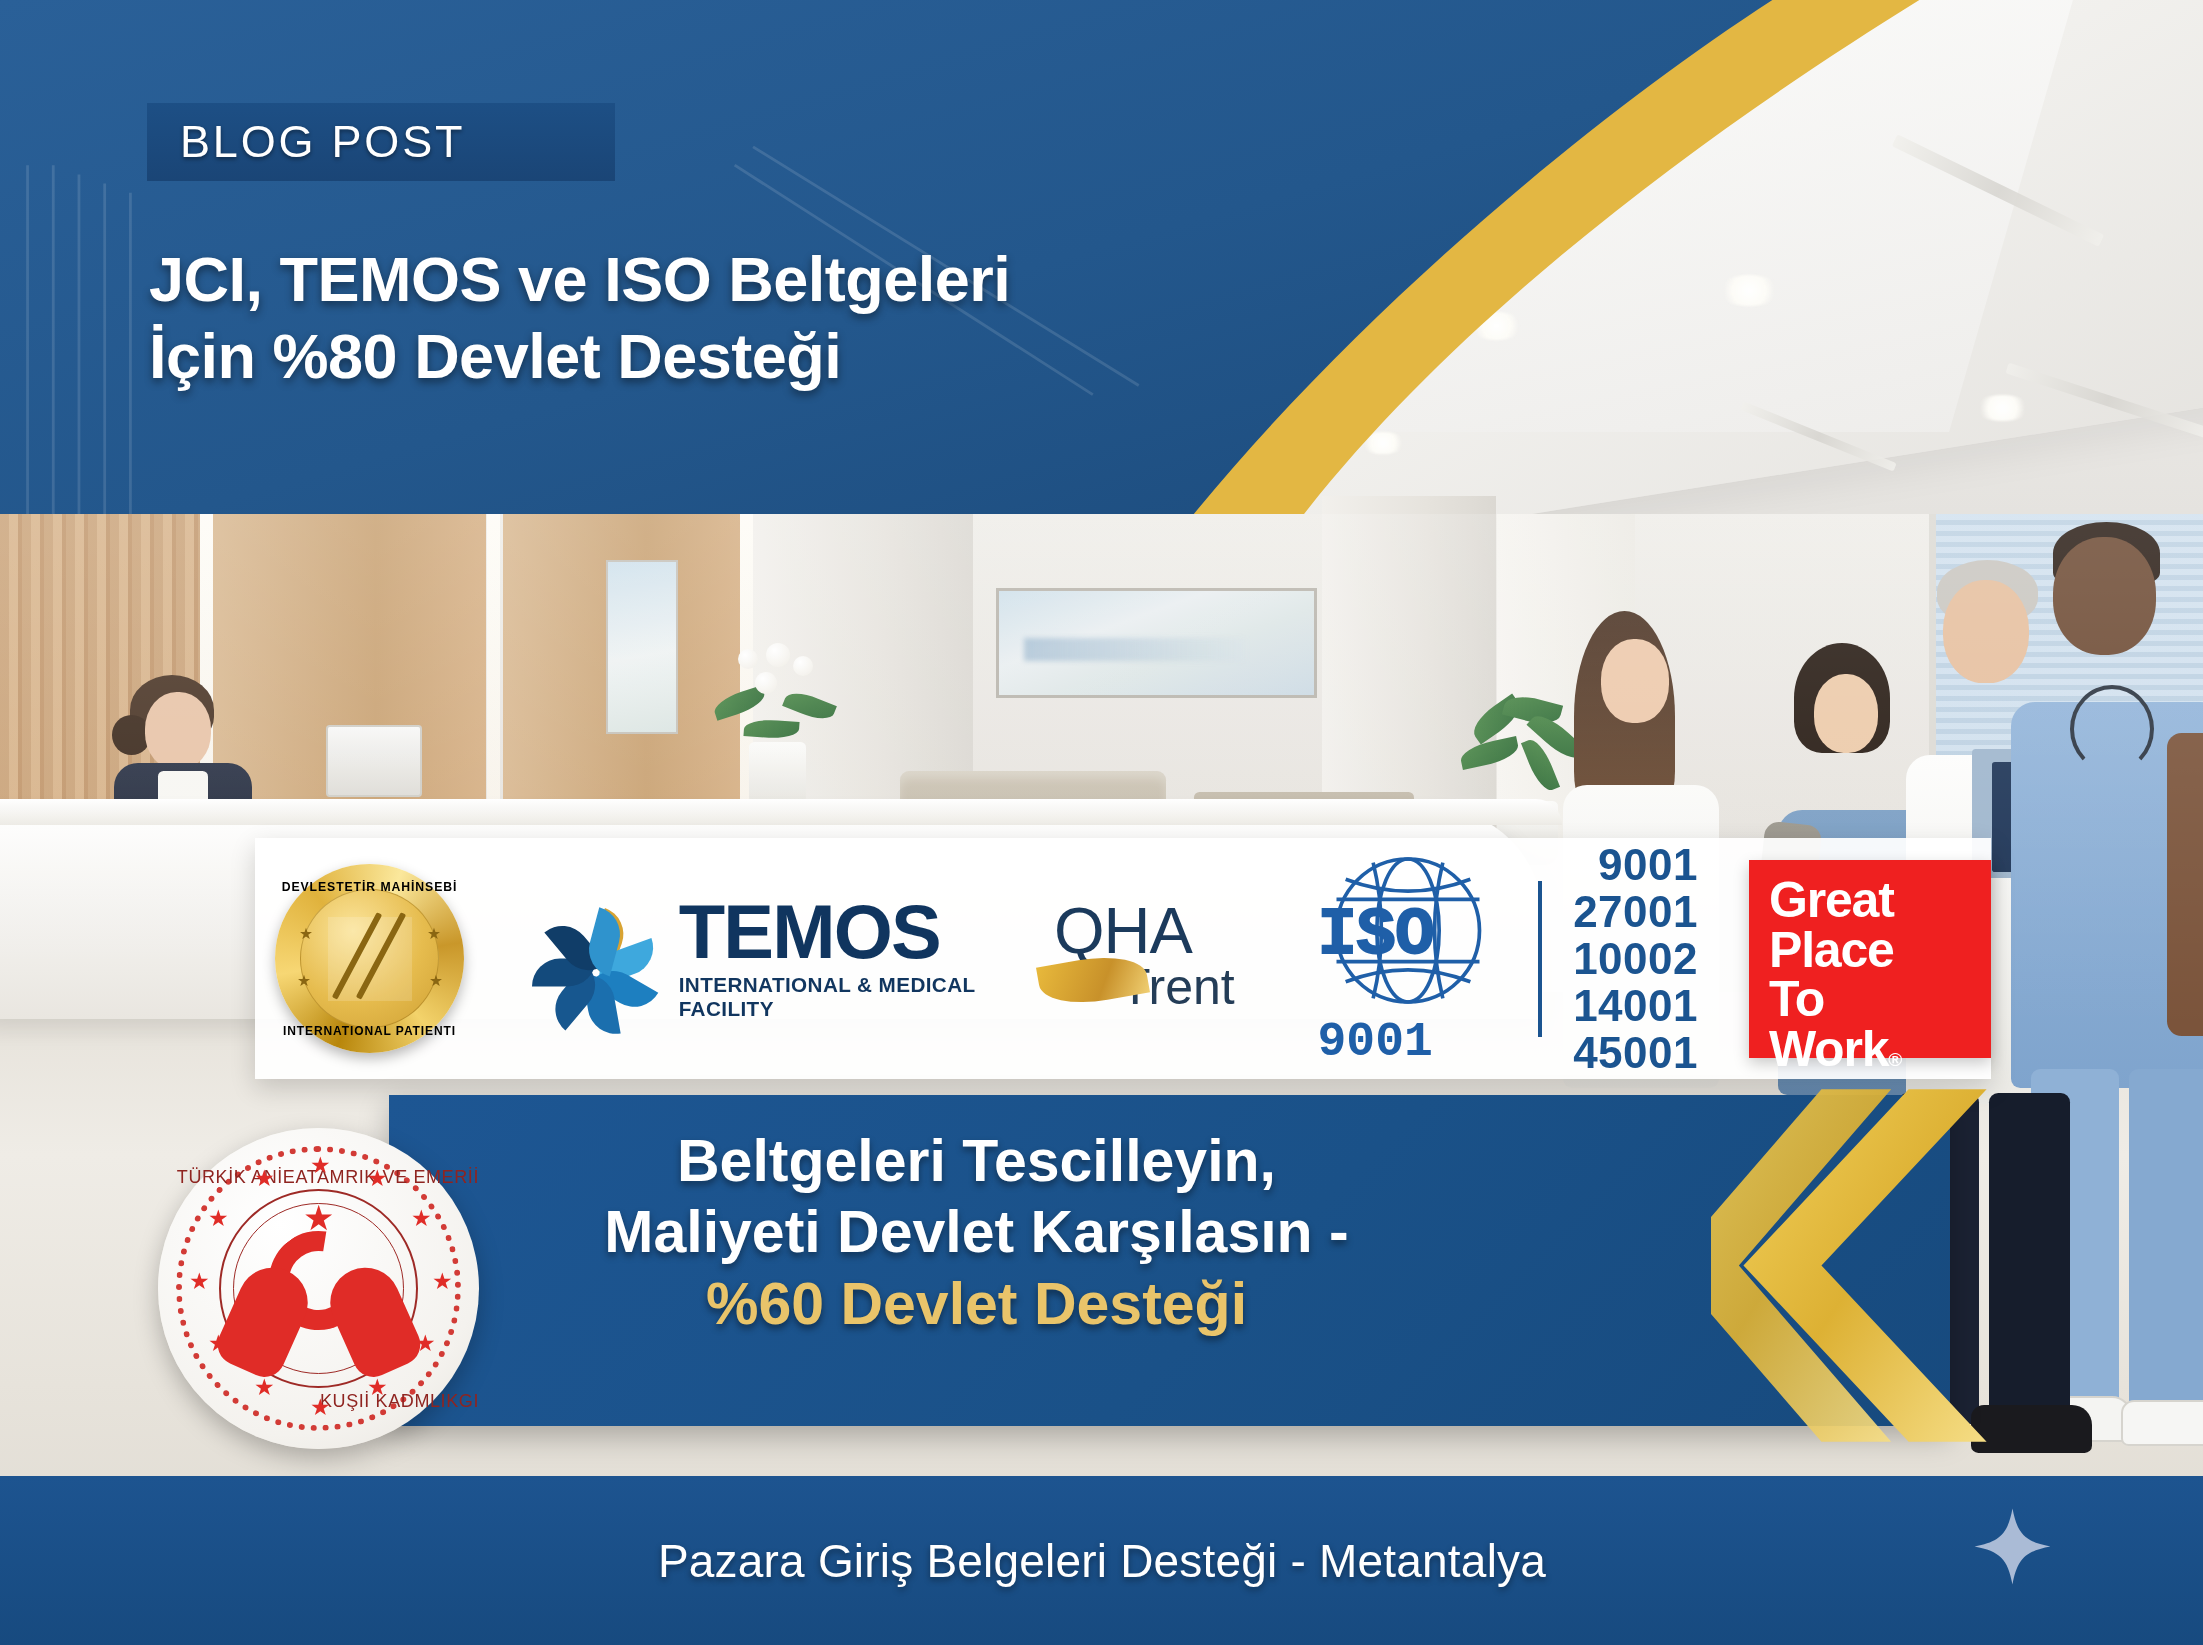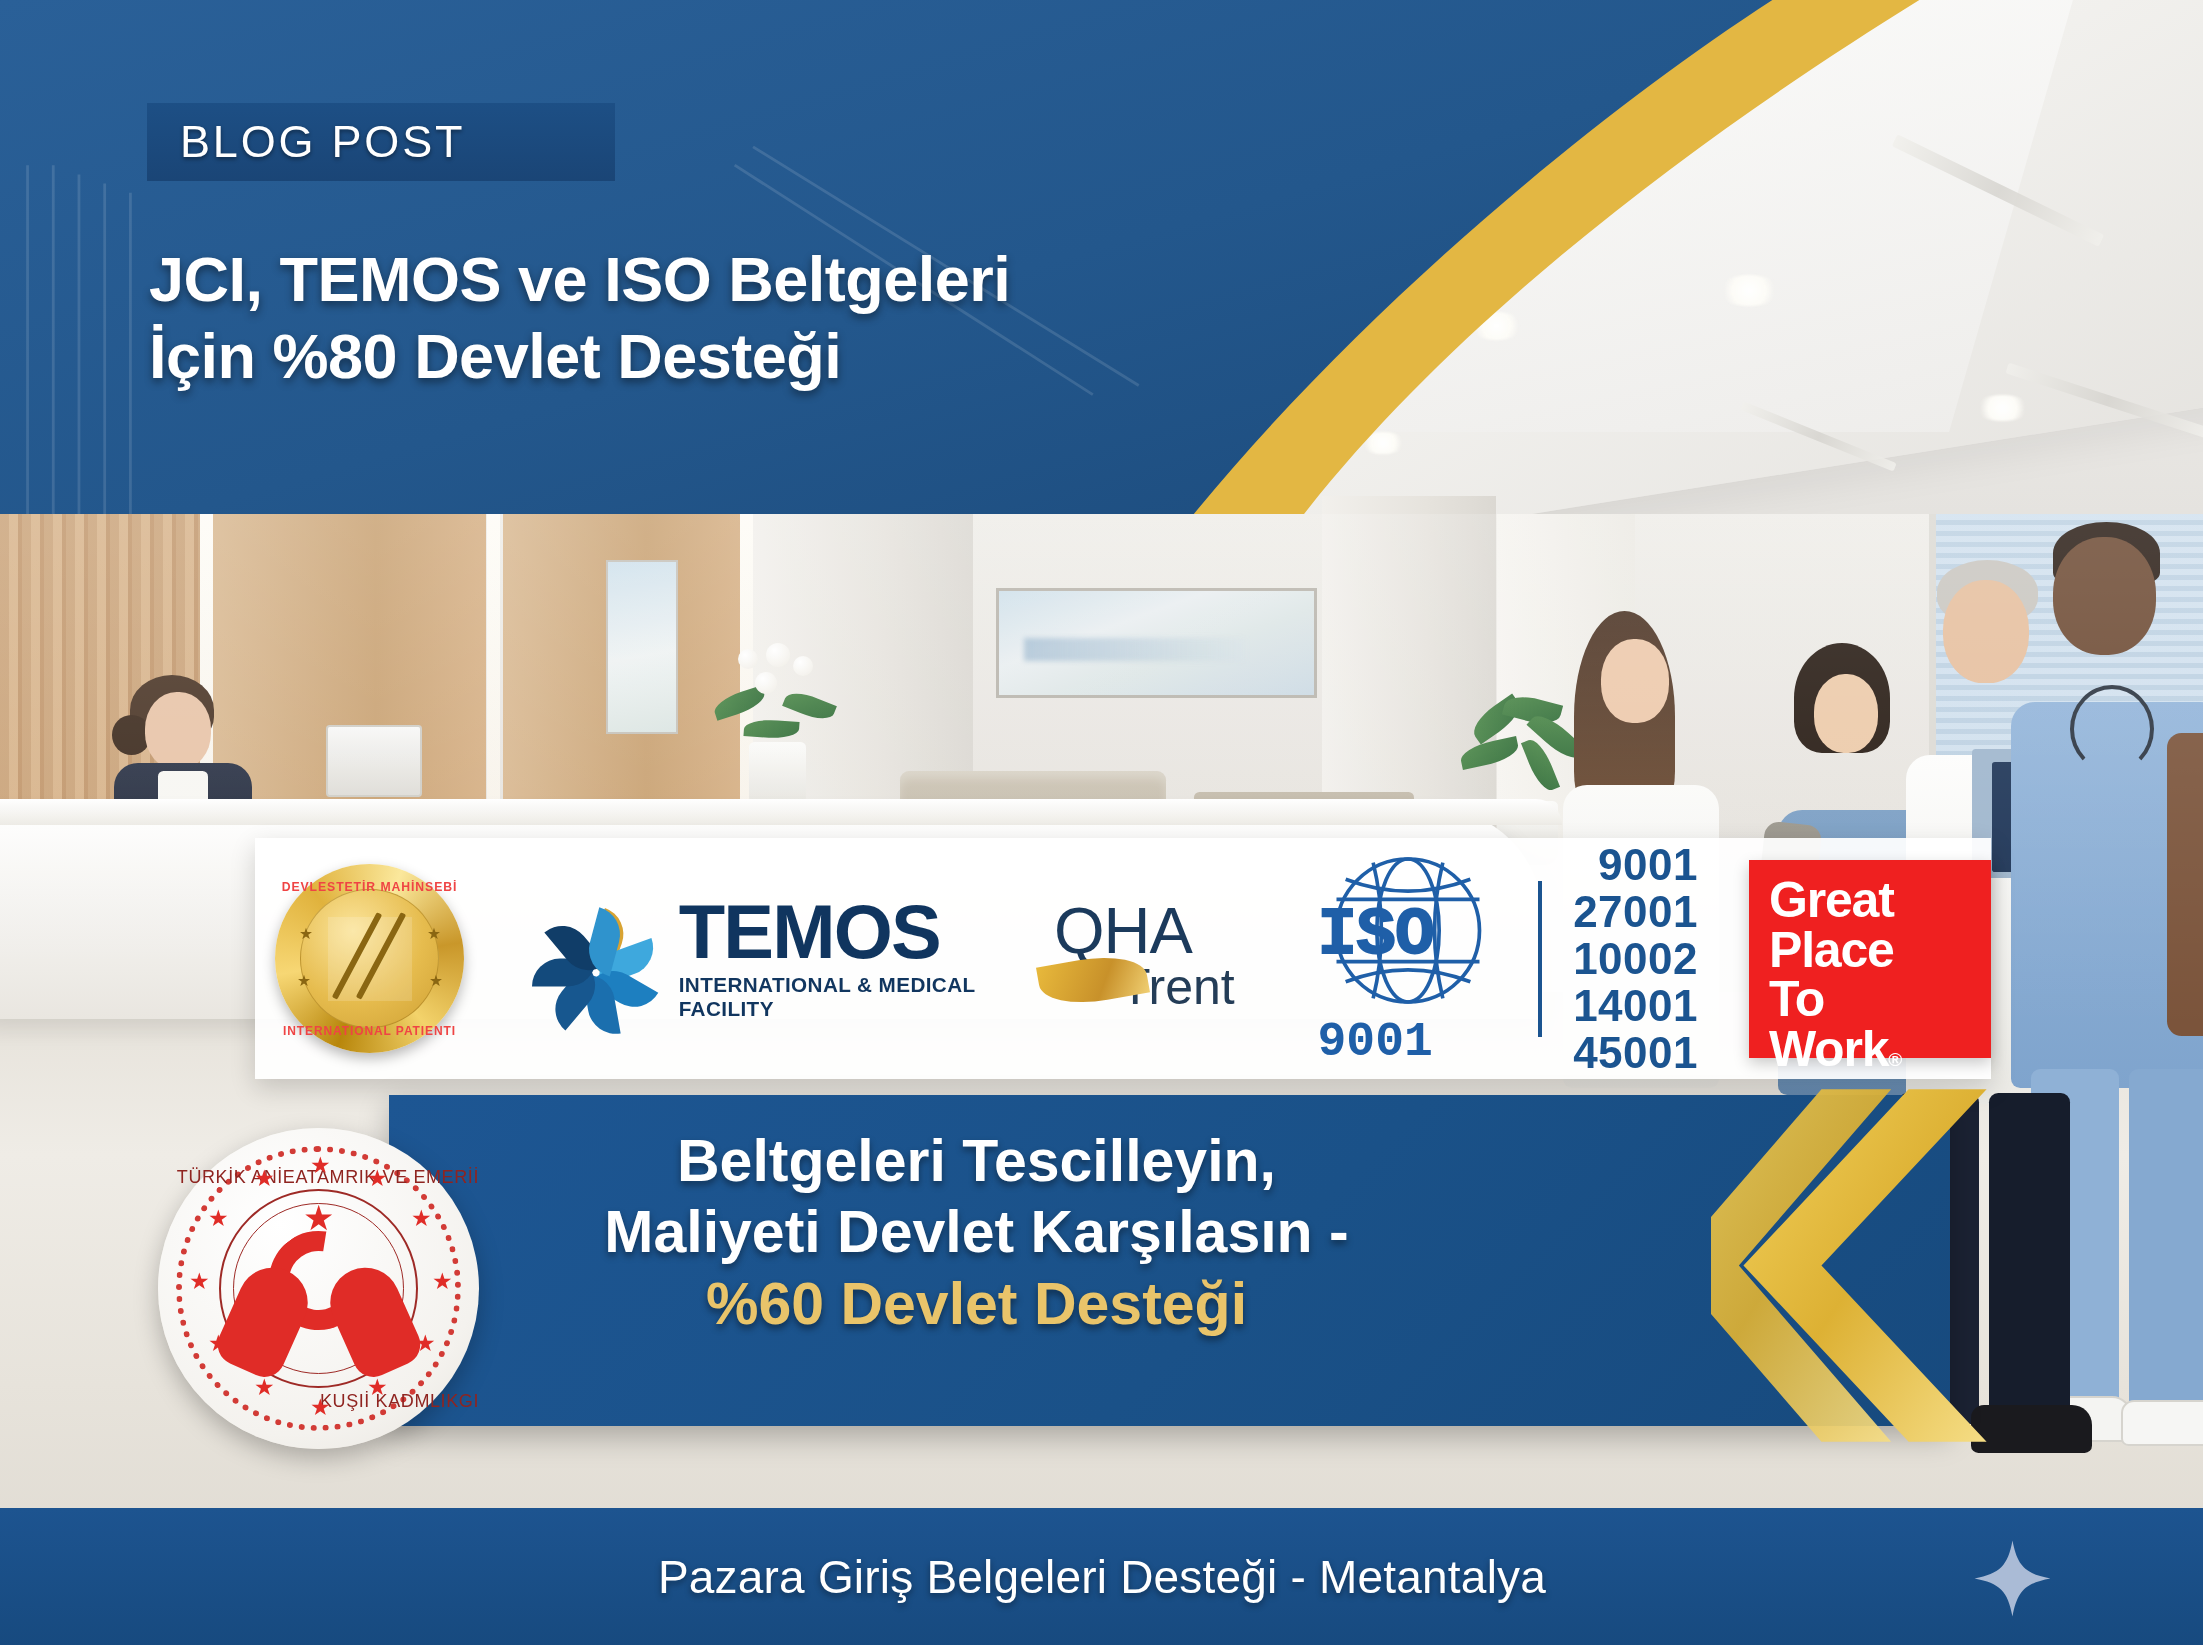--- a/index.html
+++ b/index.html
@@ -165,21 +165,21 @@
     position:absolute; inset:0; border-radius:50%;
     background:conic-gradient(from 200deg,#b8860b,#f7d774,#e0b23c,#fbe89c,#c9972a,#f3d36b,#b8860b);
     box-shadow:0 5.5px 13px rgba(0,0,0,.28);
   }
   .medal .inner{
     position:absolute; inset:25px; border-radius:50%;
     background:radial-gradient(circle at 38% 30%,#fbe49a,#e6bc4e 55%,#cfa033 100%);
     border:1.8px solid rgba(150,110,20,.45);
   }
   .medal .mtext{
-    position:absolute; inset:0; color:#ef4444; font-size:12px; font-weight:bold;
+    position:absolute; inset:0; color:#000000; font-size:12px; font-weight:bold;
     letter-spacing:0.9px;
   }
   .medal .mtop{ position:absolute; left:0; right:0; top:15.6px; text-align:center;
     transform:scaleX(1.02); }
   .medal .mbot{ position:absolute; left:0; right:0; bottom:14.7px; text-align:center; }
   .medal .slash{
     position:absolute; width:6.4px; height:96px; background:#8a6612; border-radius:1.8px;
     transform:rotate(28deg);
   }
   .medal .shield{
@@ -268,21 +268,21 @@
   .seal .hand{
     position:absolute; width:70px; height:108px; background:#e02c27;
     border-radius:37px 37px 22px 22px;
   }
   .seal .ctext{ position:absolute; inset:0; }
   .seal .ct{ position:absolute; left:0; right:0; text-align:right;
     color:#8f2420; font-size:18px; font-weight:normal; letter-spacing:0.6px; }
 
   
   .footer{
-    position:absolute; left:0; bottom:0; width:2204px; height:138px;
+    position:absolute; left:0; bottom:0; width:2204px; height:170px;
     background:linear-gradient(180deg,#1d5490 0%,#174a7f 100%);
     display:flex; align-items:center; justify-content:center;
   }
   .footer span{
     color:#fff; font-size:46px; font-weight:400; letter-spacing:0.2px;
     text-shadow:0 2.8px 6.4px rgba(0,0,0,.4);
   }
   .sparkle{ position:absolute; right:152px; top:31px; width:79px; height:79px; }
 
   .glass{

